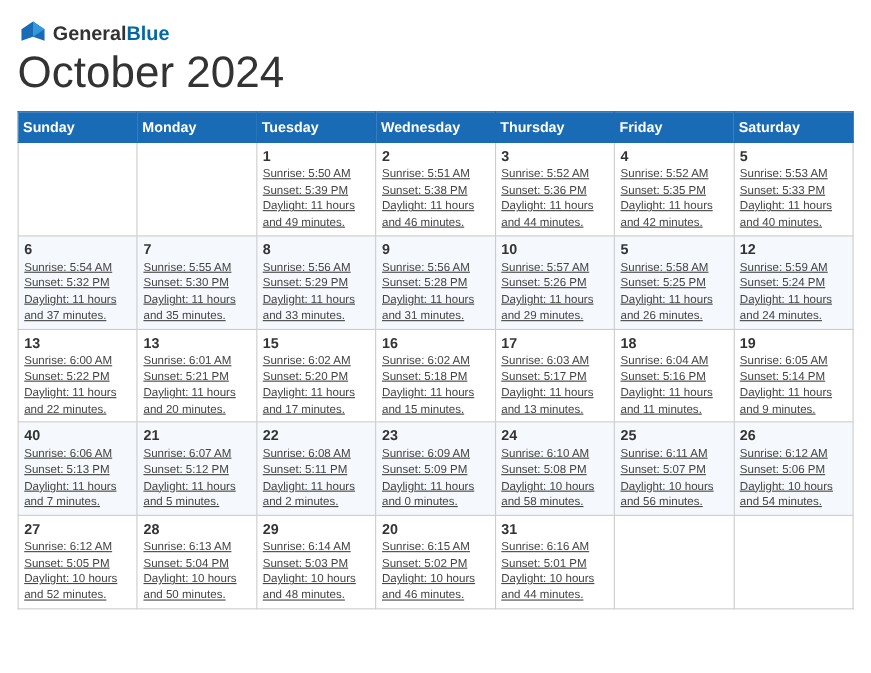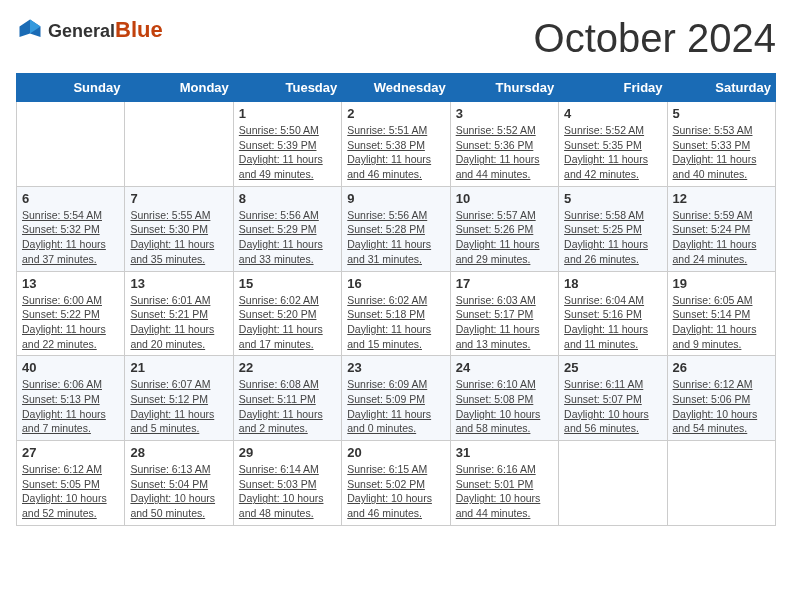--- a/index.html
+++ b/index.html
@@ -8,41 +8,42 @@
       background: #fff;
       width: 792px;
       min-height: 612px;
       padding: 16px;
     }
     .header {
       display: flex;
       justify-content: space-between;
       align-items: flex-start;
       margin-bottom: 12px;
+      flex-direction: column;
     }
     .logo {
       display: flex;
       align-items: center;
       gap: 4px;
     }
     .logo-text-general { font-size: 18px; font-weight: bold; color: #333; }
-    .logo-text-blue { font-size: 22px; font-weight: bold; color: #c2410c; }
+    .logo-text-blue { font-size: 18px; font-weight: bold; color: #0369a1; }
     .logo-icon {
       width: 28px;
       height: 28px;
     }
     .title-block { text-align: right; }
     .month-title { font-size: 40px; font-weight: 300; color: #333; }
     .location { font-size: 16px; color: #555; }
     .calendar { width: 100%; border-collapse: collapse; }
     .calendar th {
       background: #1a6bb5;
       color: #fff;
       padding: 6px 4px;
-      text-align: right;
+      text-align: left;
       font-size: 13px;
       font-weight: bold;
       border: 1px solid #1a6bb5;
     }
     .calendar td {
       border: 1px solid #ccc;
       vertical-align: top;
       padding: 4px 5px;
       width: 108px;
       min-height: 80px;

